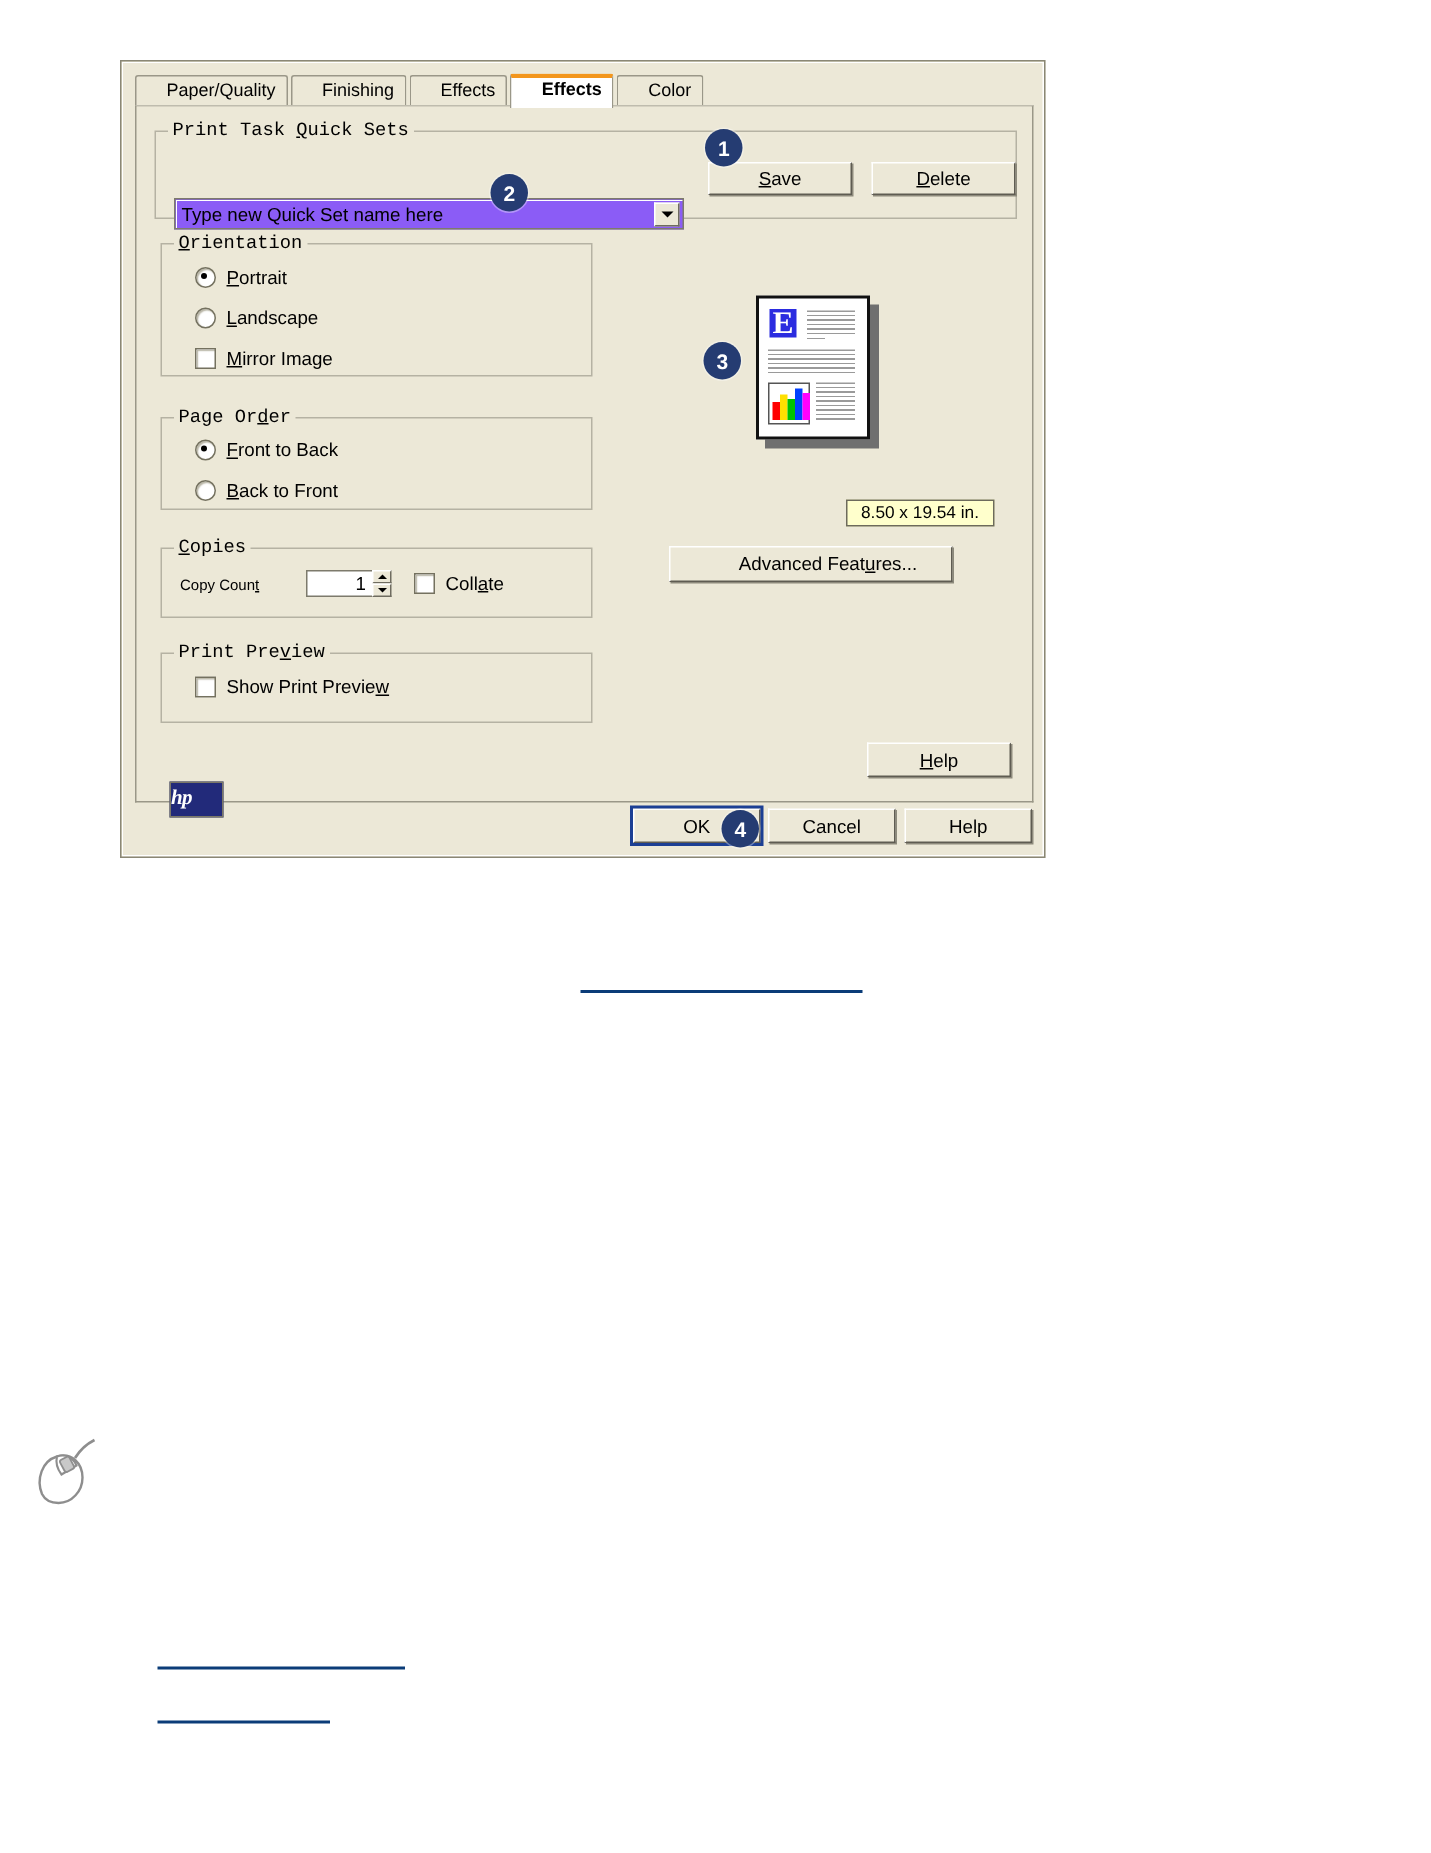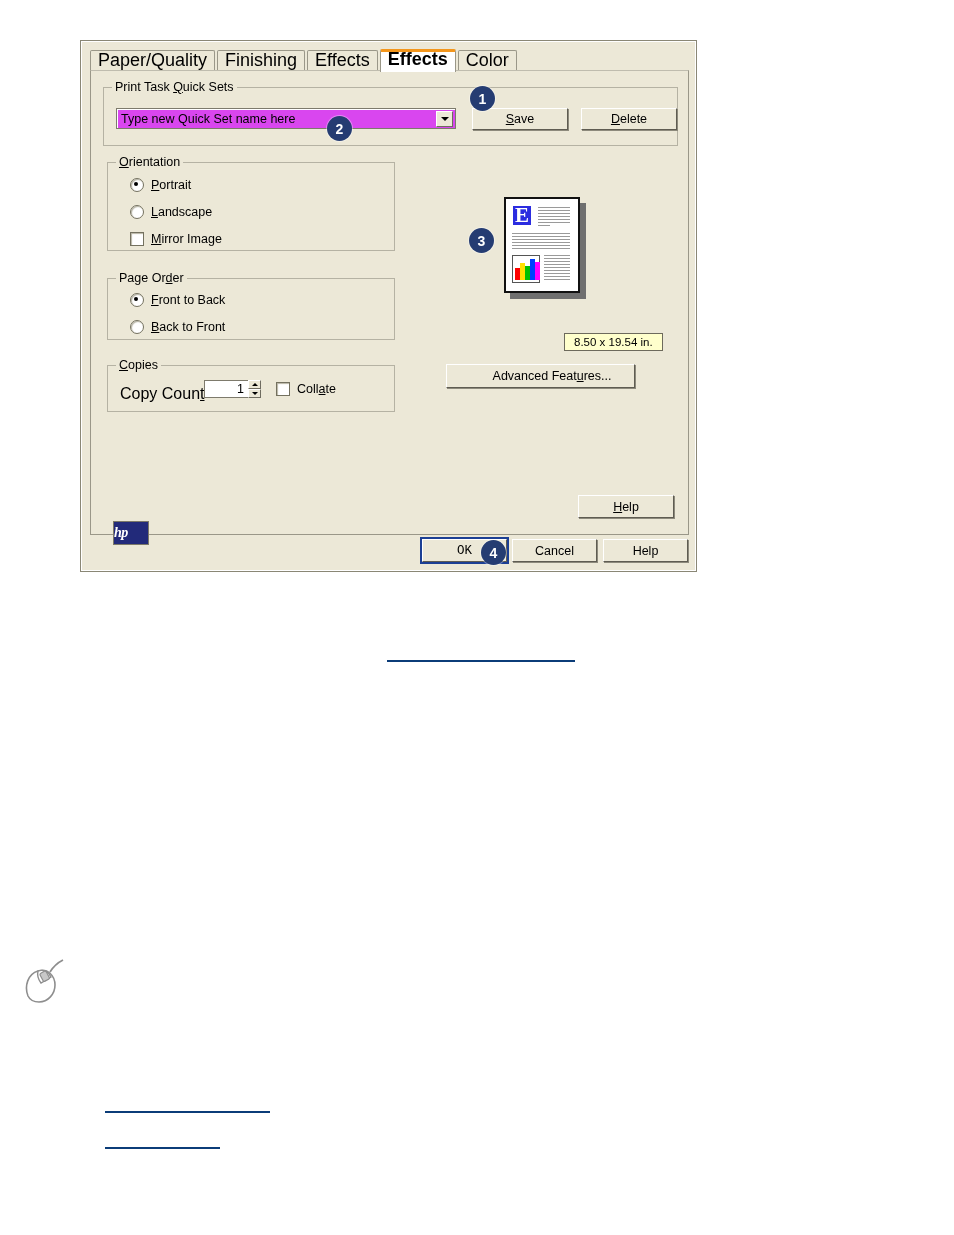--- a/index.html
+++ b/index.html
@@ -32,23 +32,23 @@
   #tabstrip {
     position: absolute;
     left: 9px;
     top: 8px;
     height: 22px;
     display: flex;
     align-items: flex-end;
     gap: 2px;
   }
   .tab {
-    font-size: 18px;
+    font-size: 12px;
     color: #000;
-    padding: 2px 7px 3px 7px;
+    padding: 2px 7px 3px 20px;
     background: #ece8d7;
     border: 1px solid #9a9788;
     border-bottom: none;
     border-radius: 2px 2px 0 0;
     line-height: 15px;
     white-space: nowrap;
     box-sizing: border-box;
     height: 21px;
     position: relative;
   }
@@ -83,32 +83,34 @@
   }
   .group-title {
     position: absolute;
     top: -8px;
     left: 8px;
     background: #ece8d7;
     padding: 0 3px;
     font-size: 12.5px;
     color: #000;
     white-space: nowrap;
+    font-family: Liberation Mono, monospace;
   }
   .u { text-decoration: underline; }
 
   
   .combo {
     position: absolute;
-    background: #d946ef;
+    background: #8b5cf6;
     border: 1px solid #7d7a6c;
     box-shadow: 1px 1px 0 #fff inset;
     box-sizing: border-box;
     display: flex;
     align-items: center;
+    margin-top: 24px;
   }
   .combo .value {
     flex: 1;
     font-size: 12.5px;
     padding-left: 4px;
     color: #000;
     white-space: nowrap;
     overflow: hidden;
   }
   .combo .arrowbox {
@@ -434,40 +436,48 @@
       </div>
       <div class="radio-row" style="left:22px; top:41px;">
         <span class="radio"></span>
         <span><span class="u">B</span>ack to Front</span>
       </div>
     </div>
 
     <div class="group" style="left:16px; top:294px; width:288px; height:47px;">
       <span class="group-title"><span class="u">C</span>opies</span>
 
-      <span style="position:absolute; left:12px; top:19px; font-size:16px;">Copy Coun<span class="u">t</span></span>
+      <span style="position:absolute; left:12px; top:19px; font-size:10px;">Copy Coun<span class="u">t</span></span>
 
       <div class="spin-wrap" style="left:96px; top:14px;">
         <div class="spin-field">1</div>
         <div class="spin-btns">
           <div class="spin-b">
               <div class="tri-up-s"></div>
             </div>
           <div class="spin-b">
               <div class="tri-down-s"></div>
             </div>
         </div>
       </div>
 
       <div class="check-row" style="left:168px; top:16px;">
         <span class="checkbox"></span>
         <span>Coll<span class="u">a</span>te</span>
       </div>
     </div>
 
+    <div class="group" style="left:16px; top:364px; width:288px; height:47px;">
+      <span class="group-title">Print Pre<span class="u">v</span>iew</span>
+
+      <div class="check-row" style="left:22px; top:15px;">
+        <span class="checkbox"></span>
+        <span>Show Print Previe<span class="u">w</span></span>
+      </div>
+    </div>
 
     <div id="preview-area">
       <div id="page-shadow"></div>
       <div id="page-sheet">
         <span class="doc-E">E</span>
         <span class="lines" style="left:32px; top:8px; width:32px; height:16px;"></span>
         <span class="lines" style="left:32px; top:26px; width:12px; height:3px;"></span>
         <span class="lines" style="left:6px; top:34px; width:58px; height:17px;"></span>
         <span class="lines" style="left:38px; top:56px; width:26px; height:27px;"></span>
         <div class="mini-chart">
@@ -492,21 +502,21 @@
     <div id="hp-logo">
       <span class="hp-text">hp</span>
     </div>
 
   </div>
 
   <div id="dialog-actions">
     <div class="badge" style="left:400px; top:1px;">
       <span>4</span>
     </div>
-    <div class="dlg-btn default" style="left:341px;font-family:Liberation Mono, monospace;">OK</div>
+    <div class="dlg-btn default" style="left:341px;">OK</div>
     <div class="dlg-btn" style="left:431px;">Cancel</div>
     <div class="dlg-btn" style="left:522px;">Help</div>
   </div>
 
 </div>
 
 <div class="link-rule" style="left:387px; top:660px; width:188px;"></div>
 
 <svg id="mouse-icon" viewBox="0 0 46 60">
   <path d="M6 38 C2 28, 6 16, 16 13 C26 10, 33 18, 33 27 C33 36, 26 44, 17 44 C11 44, 8 42, 6 38 Z" fill="#ffffff" stroke="#8e8e8e" stroke-width="1.6"></path>

